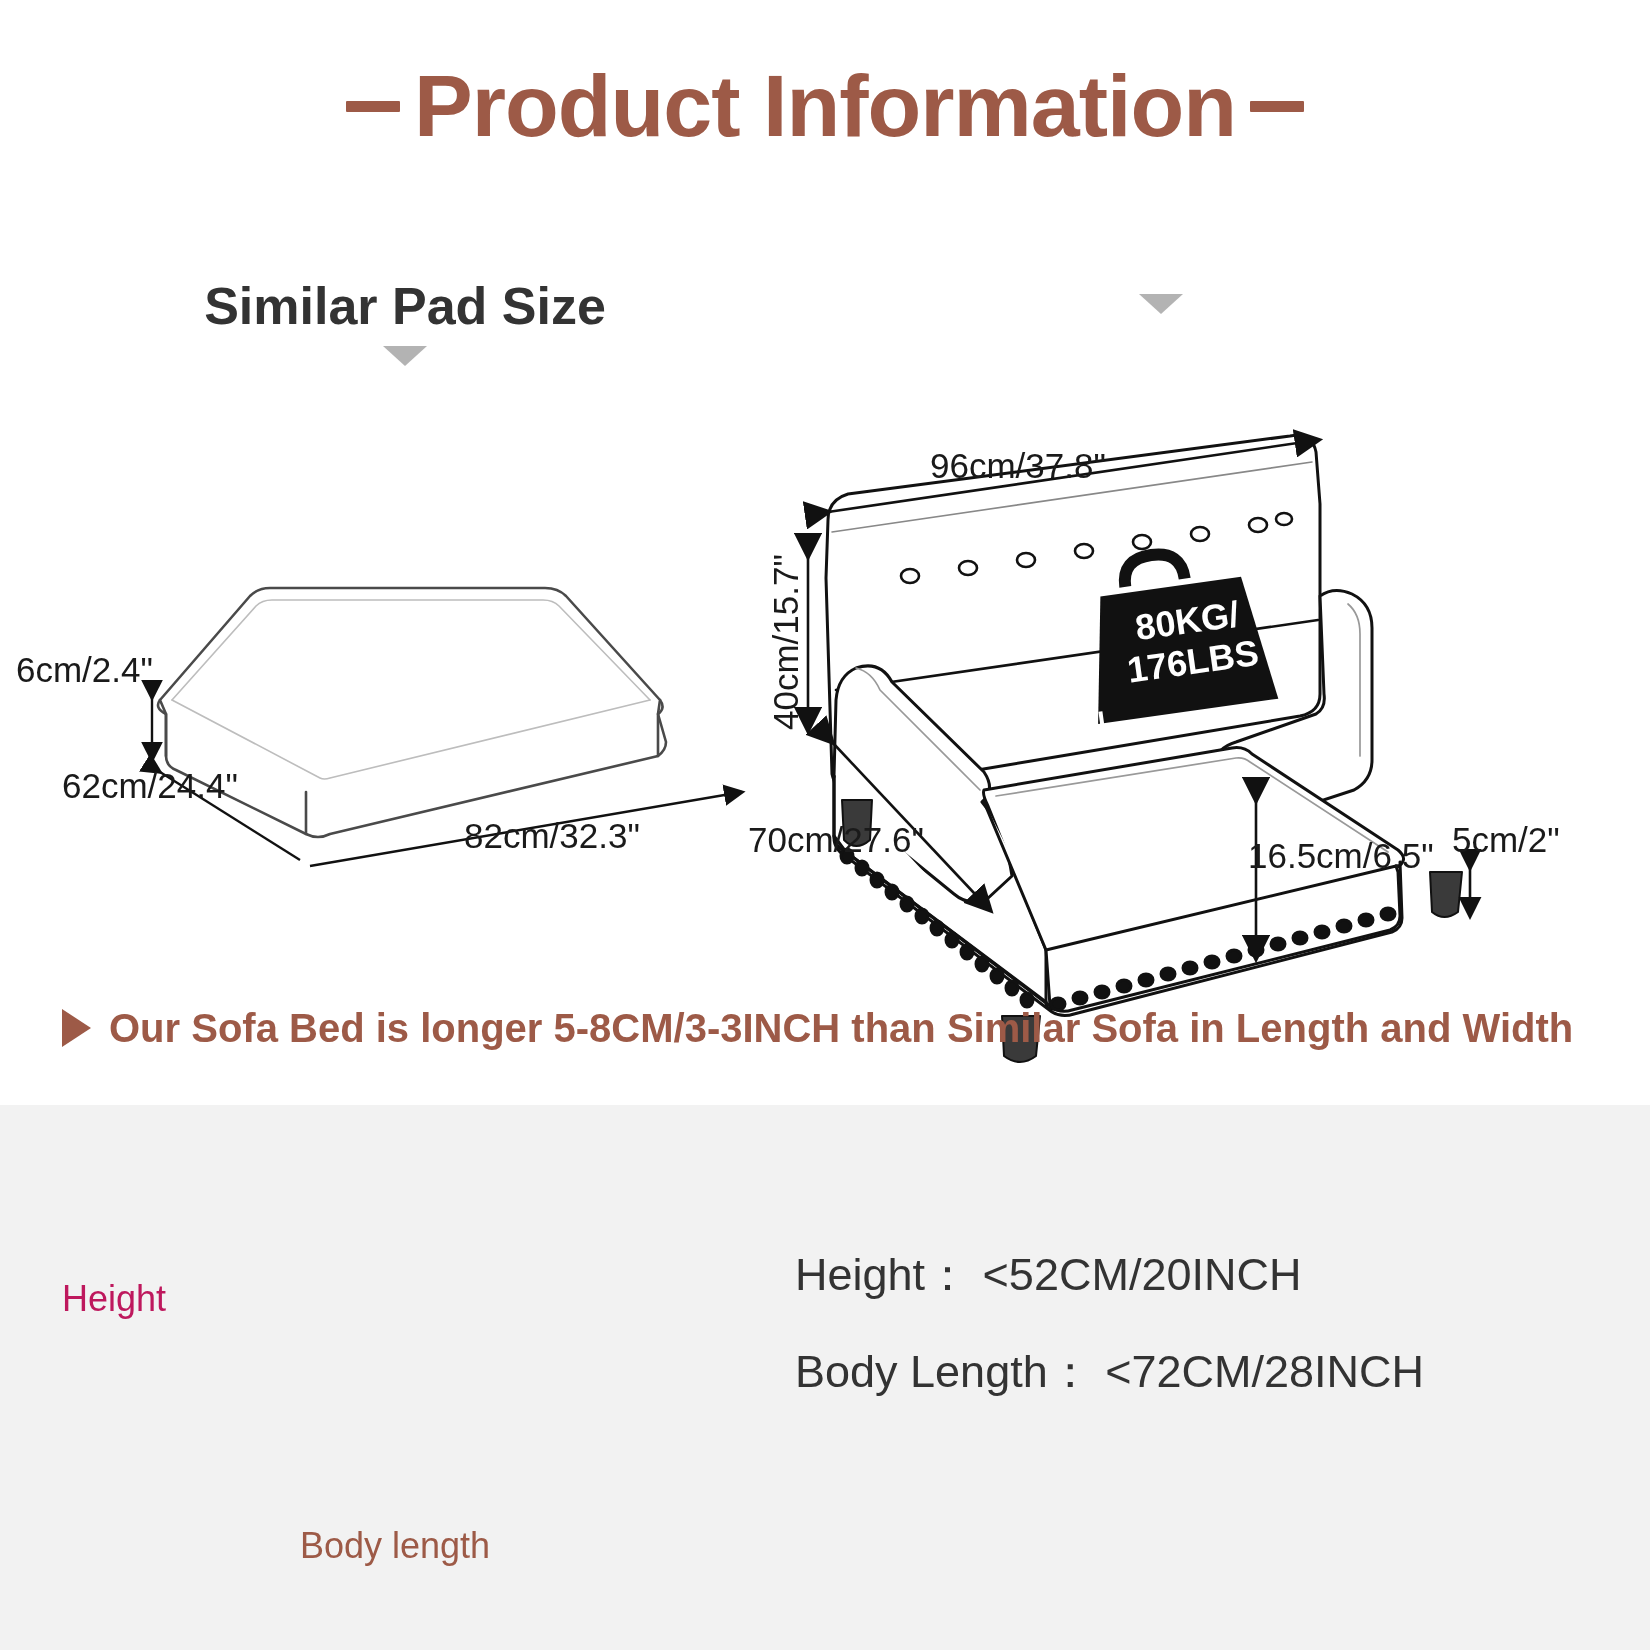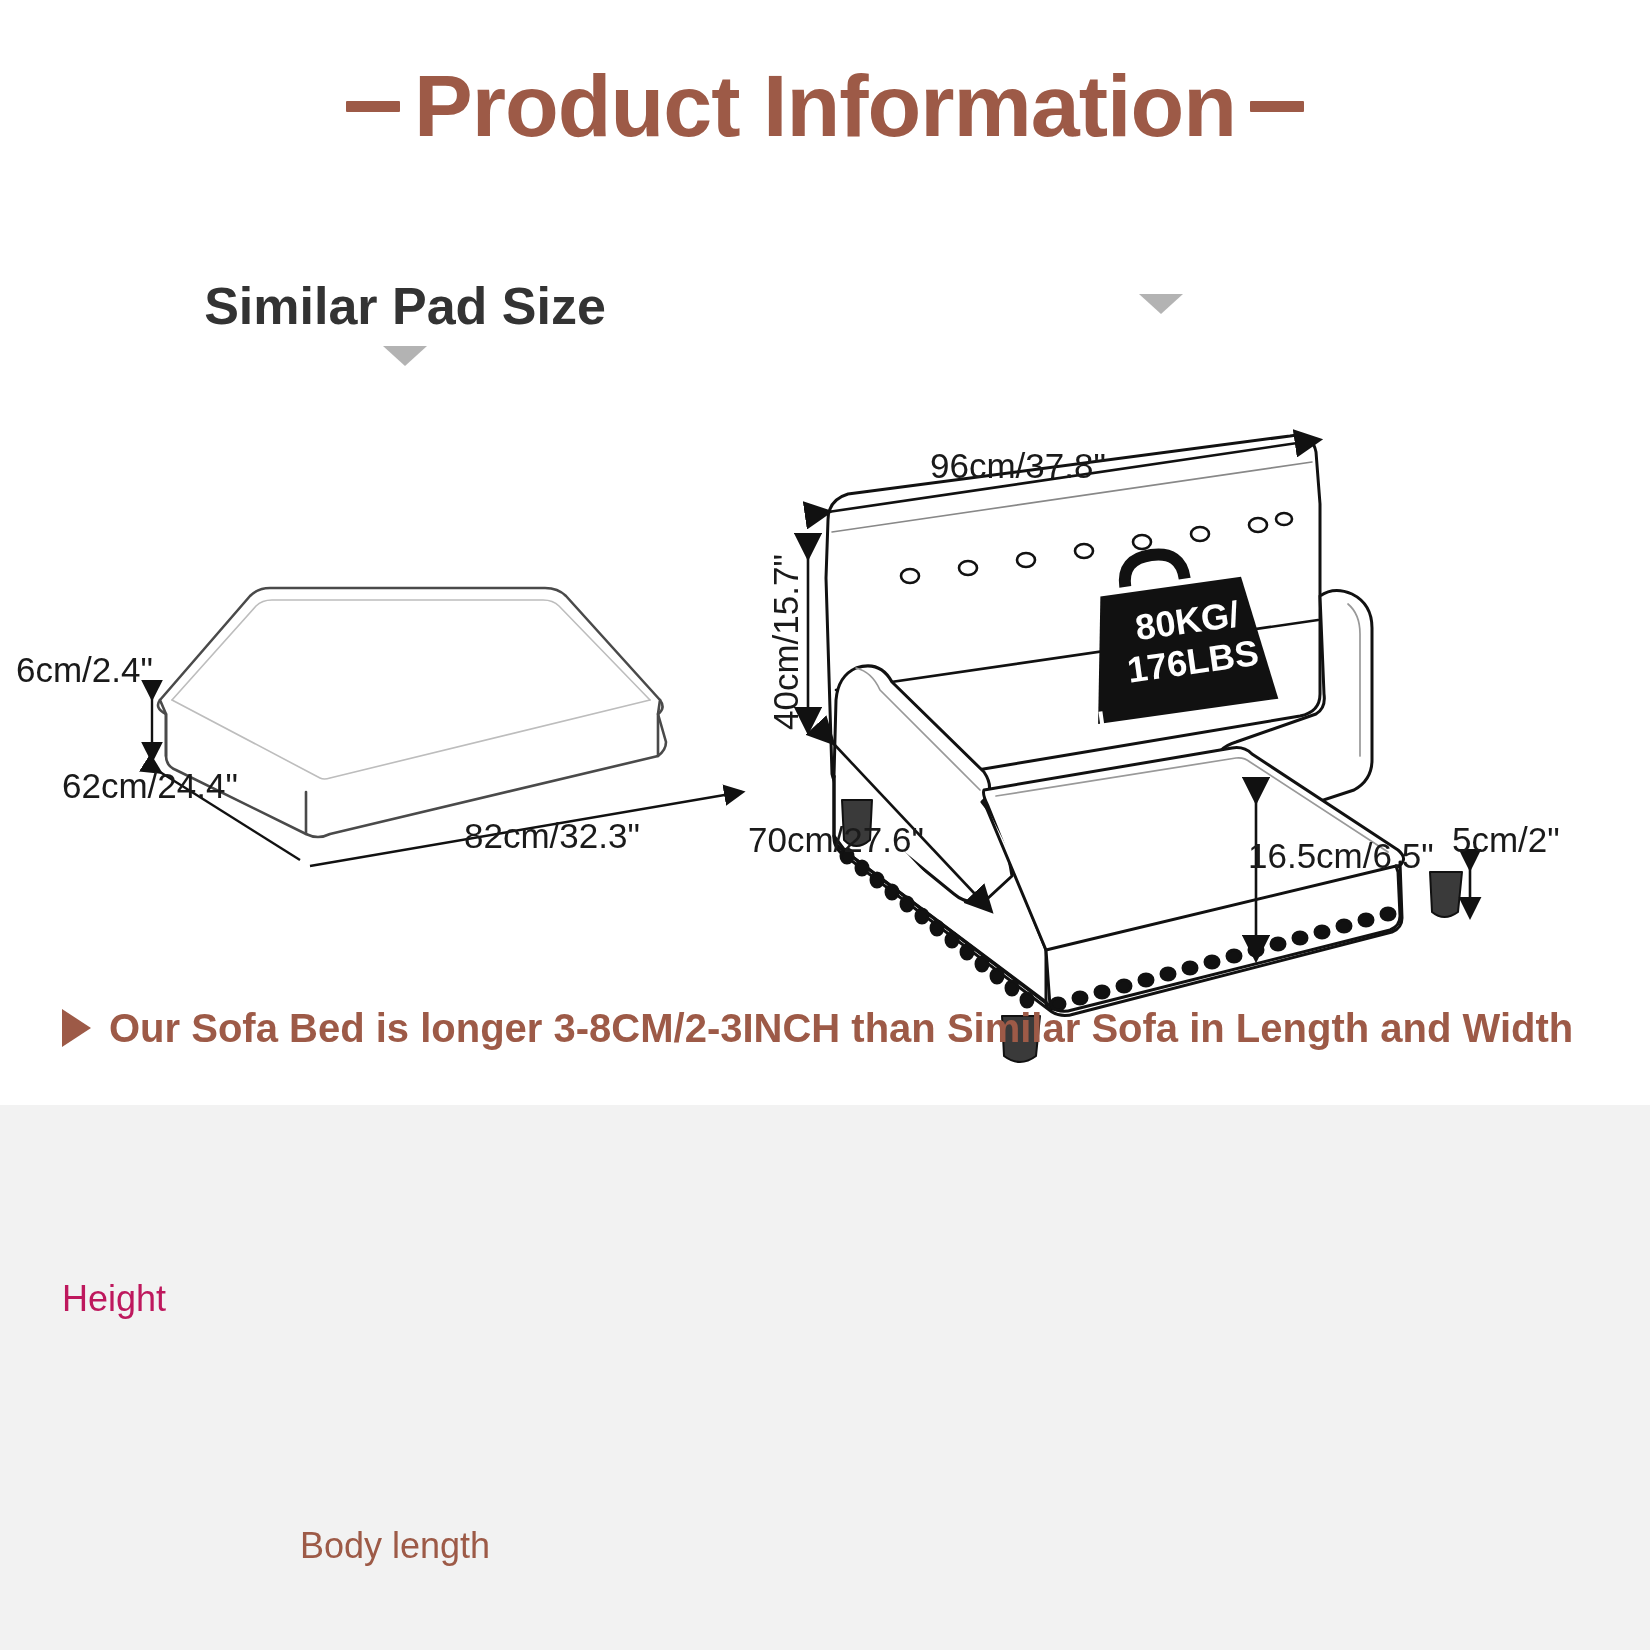--- a/index.html
+++ b/index.html
@@ -301,24 +301,26 @@
 
   <div style="position:absolute;left:1100px;top:600px;width:180px;transform:rotate(-8deg);
               text-align:center;color:#ffffff;font-size:36px;font-weight:bold;line-height:1.15;
               pointer-events:none;">
     <div>80KG/</div>
     <div>176LBS</div>
   </div>
 
   <div class="callout">
     <div class="tri"></div>
-    <div class="ctext">Our Sofa Bed is longer 3-8CM/2-3INCH than Similar Sofa in Length and Width</div>
+    <div class="ctext">Our Sofa Bed is longer 5-8CM/3-3INCH than Similar Sofa in Length and Width</div>
   </div>
 
   <div class="bottom"></div>
 
   <div class="lbl-height">Height</div>
   <div class="lbl-bodylen">Body length</div>
 
   <div class="specs">
+    <div class="spec-line">Height： &lt;52CM/20INCH</div>
+    <div class="spec-line">Body Length： &lt;72CM/28INCH</div>
   </div>
 
 </div>
 
 </body></html>

